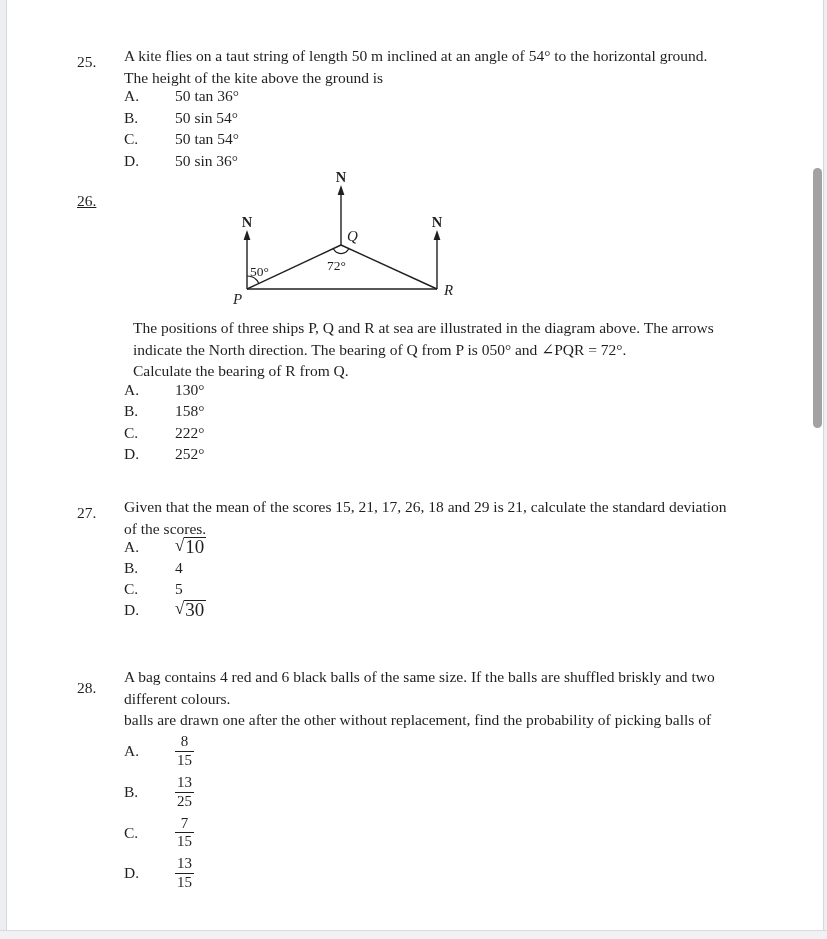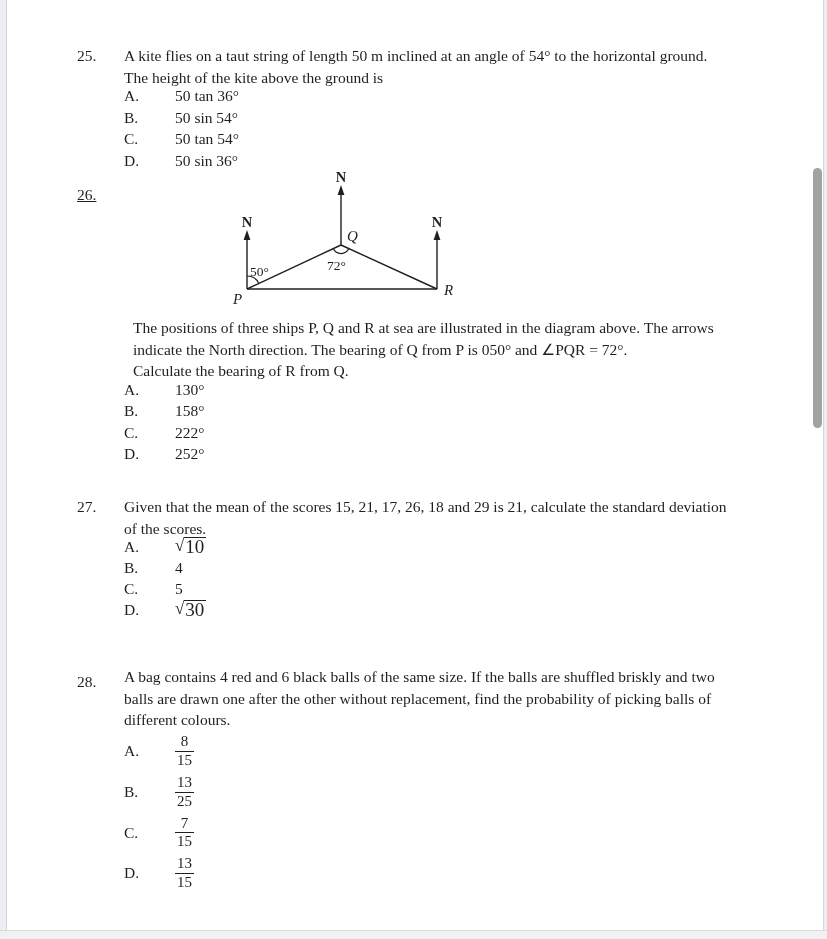--- a/index.html
+++ b/index.html
@@ -11,23 +11,23 @@
   
   .edge-left   { position:absolute; left:0; top:0; width:6px; height:939px;
                  background:#edeef2; border-right:1px solid #d6d7db; }
   .edge-right  { position:absolute; right:0; top:0; width:3px; height:939px;
                  background:#edeef2; border-left:1px solid #d6d7db; }
   .edge-bottom { position:absolute; left:0; bottom:0; width:827px; height:8px;
                  background:#f1f1f4; border-top:1px solid #d9dadc; }
   .scroll-thumb{ position:absolute; left:813px; top:168px; width:9px; height:260px;
                  background:#a2a2a2; border-radius:4.5px; }
   
-  .qnum  { position:absolute; left:77px; font-size:15.5px; line-height:21.5px; }
+  .qnum  { position:absolute; left:77px; font-size:15.5px; line-height:21.5px;margin-top:6px; }
   .tcol  { position:absolute; left:124px; }
-  .line  { height:21.5px; line-height:21.5px; font-size:15.5px; white-space:nowrap;font-family:Liberation Serif, serif; }
+  .line  { height:21.5px; line-height:21.5px; font-size:15.5px; white-space:nowrap; }
   .opts  { position:absolute; left:124px; }
   .opt   { display:flex; height:21.5px; line-height:21.5px; font-size:15.5px; }
   .opt-q26 { height:21.4px; line-height:21.4px; }
   .opt-q27 { height:21px;  line-height:21px; }
   .letter{ width:51px; }
   
   .sqrt { display:inline-flex; align-items:flex-start; }
   .rad  { font-size:17px; line-height:19px; }
   .radicand { border-top:1.3px solid #1f1f1f; padding:0 2px 0 1px;
               font-size:19px; line-height:18px; margin-top:1px; }
@@ -150,22 +150,22 @@
       <span class="sqrt">
           <span class="rad">√</span>
           <span class="radicand">30</span>
         </span>
     </div>
   </div>
 
   <div class="qnum" style="top:671px;">28.</div>
   <div class="tcol" style="top:666px;">
     <div class="line">A bag contains 4 red and 6 black balls of the same size. If the balls are shuffled briskly and two</div>
+    <div class="line">different colours.</div>
     <div class="line">balls are drawn one after the other without replacement, find the probability of picking balls of</div>
-    <div class="line">different colours.</div>
   </div>
   <div class="opts" style="top:731px;">
     <div class="fopt">
       <span class="letter">A.</span>
       <span class="frac">
         <span class="num">8</span>
         <span class="den">15</span>
       </span>
     </div>
     <div class="fopt">

